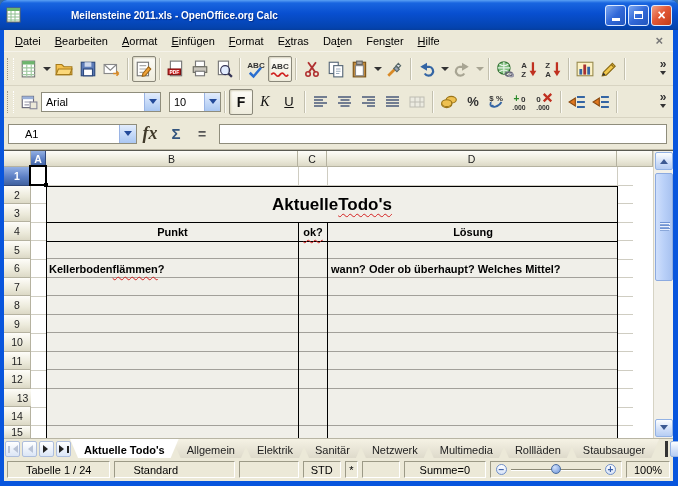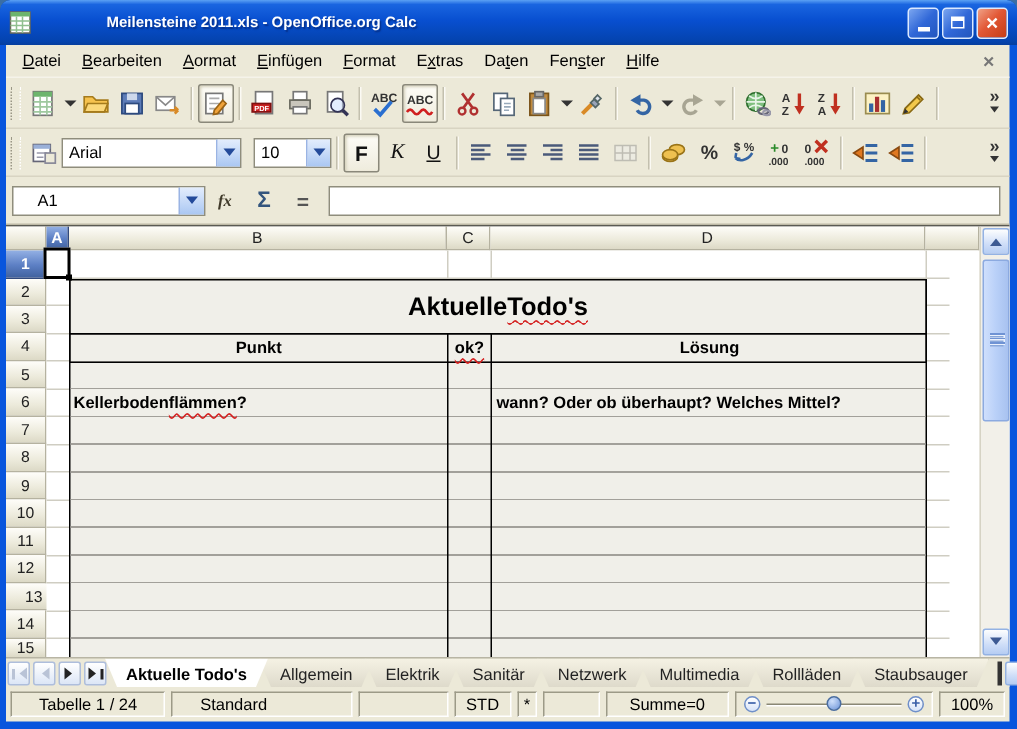--- a/index.html
+++ b/index.html
@@ -48,21 +48,21 @@
   .combo .cb-btn{width:16px;height:18px;background:linear-gradient(180deg,#e3edfd,#aac7f2);border-left:1px solid #9ab4e4;display:flex;align-items:center;justify-content:center;}
   .combo .cb-btn i{border:4px solid transparent;border-top:5px solid #234a9a;margin-top:4px;}
   .fmt-letter{font-size:13px;color:#111;}
   
   .formulabar{height:32px;display:flex;align-items:center;padding:0 4px;border-bottom:1px solid #bdb9a6;}
   .namebox{width:129px;height:20px;background:#fff;border:1px solid #8f8d7c;display:flex;align-items:center;font-size:11px;flex:none;}
   .namebox .val{flex:1;padding:0 16px;}
   .namebox .cb-btn{width:17px;height:18px;background:linear-gradient(180deg,#e3edfd,#aac7f2);border-left:1px solid #9ab4e4;display:flex;align-items:center;justify-content:center;}
   .namebox .cb-btn i{border:4px solid transparent;border-top:5px solid #234a9a;margin-top:4px;}
   .fbar-ico{width:26px;height:24px;display:flex;align-items:center;justify-content:center;font-weight:bold;flex:none;}
-  .fx{font-style:italic;font-family:"Liberation Serif",serif;color:#403a2a;font-size:11px;}
+  .fx{font-style:italic;font-family:"Liberation Serif",serif;color:#403a2a;font-size:18px;}
   .sigma{color:#33557e;font-size:15px;}
   .equals{color:#555;font-size:14px;}
   .inputline{flex:1;height:20px;background:#fff;border:1px solid #8f8d7c;margin-left:4px;margin-right:2px;font-size:11px;padding:2px 4px;color:#000;}
   
   .gridband{flex:1;position:relative;background:#fff;overflow:hidden;border-top:1px solid #5a5a52;}
   .hdr{position:absolute;background:linear-gradient(180deg,#fefdf9,#eceadb 60%,#dcd9c6);border-right:1px solid #b5b2a0;border-bottom:1px solid #b5b2a0;
        display:flex;align-items:center;justify-content:center;font-size:10.5px;color:#222;}
   .hdr.sel{background:linear-gradient(180deg,#93b0e4,#5c7fc4 55%,#41629f);color:#fff;font-weight:bold;border-right:1px solid #31497c;border-bottom:1px solid #31497c;}
   .cells{position:absolute;left:27px;top:16px;right:20px;bottom:0;background:#fff;}
   .gl{position:absolute;background:#cfcdc2;}

